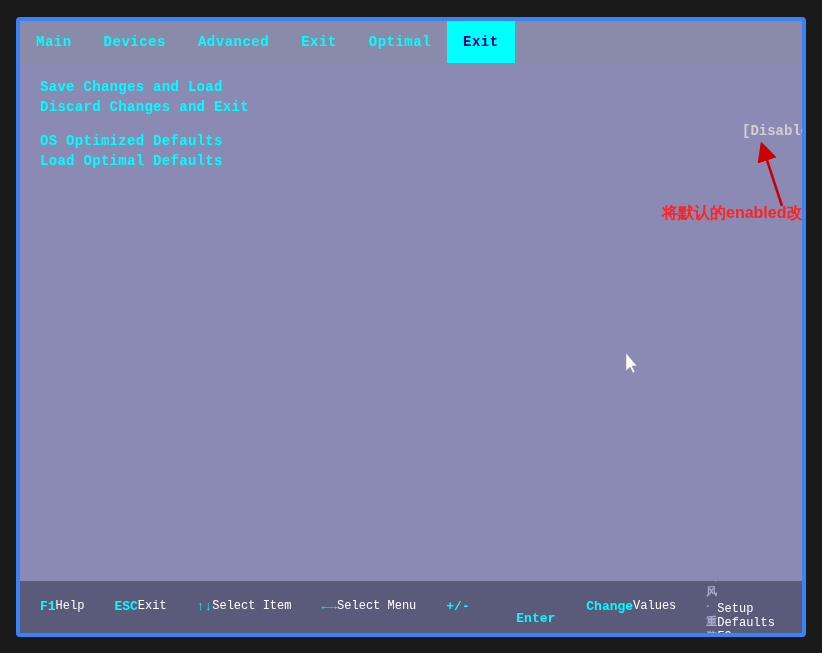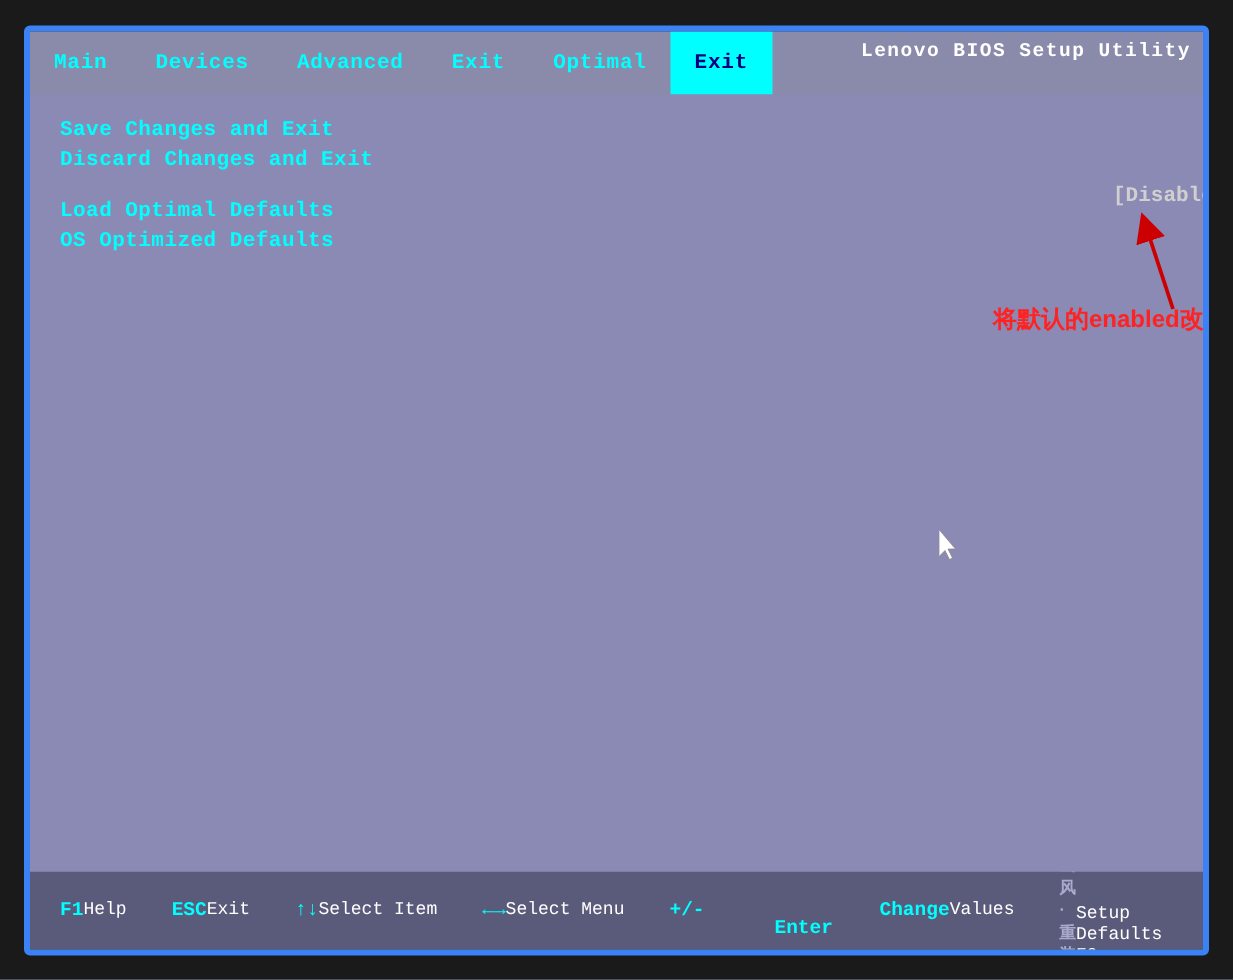--- a/index.html
+++ b/index.html
@@ -186,30 +186,29 @@
 
     <div class="menu-bar">
       <div class="menu-bar-left">
         <div class="menu-item">Main</div>
         <div class="menu-item">Devices</div>
         <div class="menu-item">Advanced</div>
         <div class="menu-item">Exit</div>
         <div class="menu-item">Optimal</div>
         <div class="menu-item active">Exit</div>
       </div>
-      <div class="menu-bar-right">Lenovo BIOS Setup Utility</div>
     </div>
 
     <div class="bios-content">
 
-      <div class="menu-option">Save Changes and Exit</div>
+      <div class="menu-option">Save Changes and Load</div>
       <div class="menu-option">Discard Changes and Exit</div>
       <div class="menu-spacer"></div>
+      <div class="menu-option">OS Optimized Defaults</div>
       <div class="menu-option">Load Optimal Defaults</div>
-      <div class="menu-option">OS Optimized Defaults</div>
 
       <div class="annotation-container">
         <span class="disabled-label">[Disabled]</span>
 
         <svg class="arrow-svg" style="position:absolute; top:18px; left:10px; width:60px; height:70px;" viewBox="0 0 60 70">
           <defs>
             <marker id="arrowhead" markerWidth="8" markerHeight="8" refX="4" refY="4" orient="auto">
               <polygon points="0 0, 8 4, 0 8" fill="#cc0000"></polygon>
             </marker>
           </defs>

